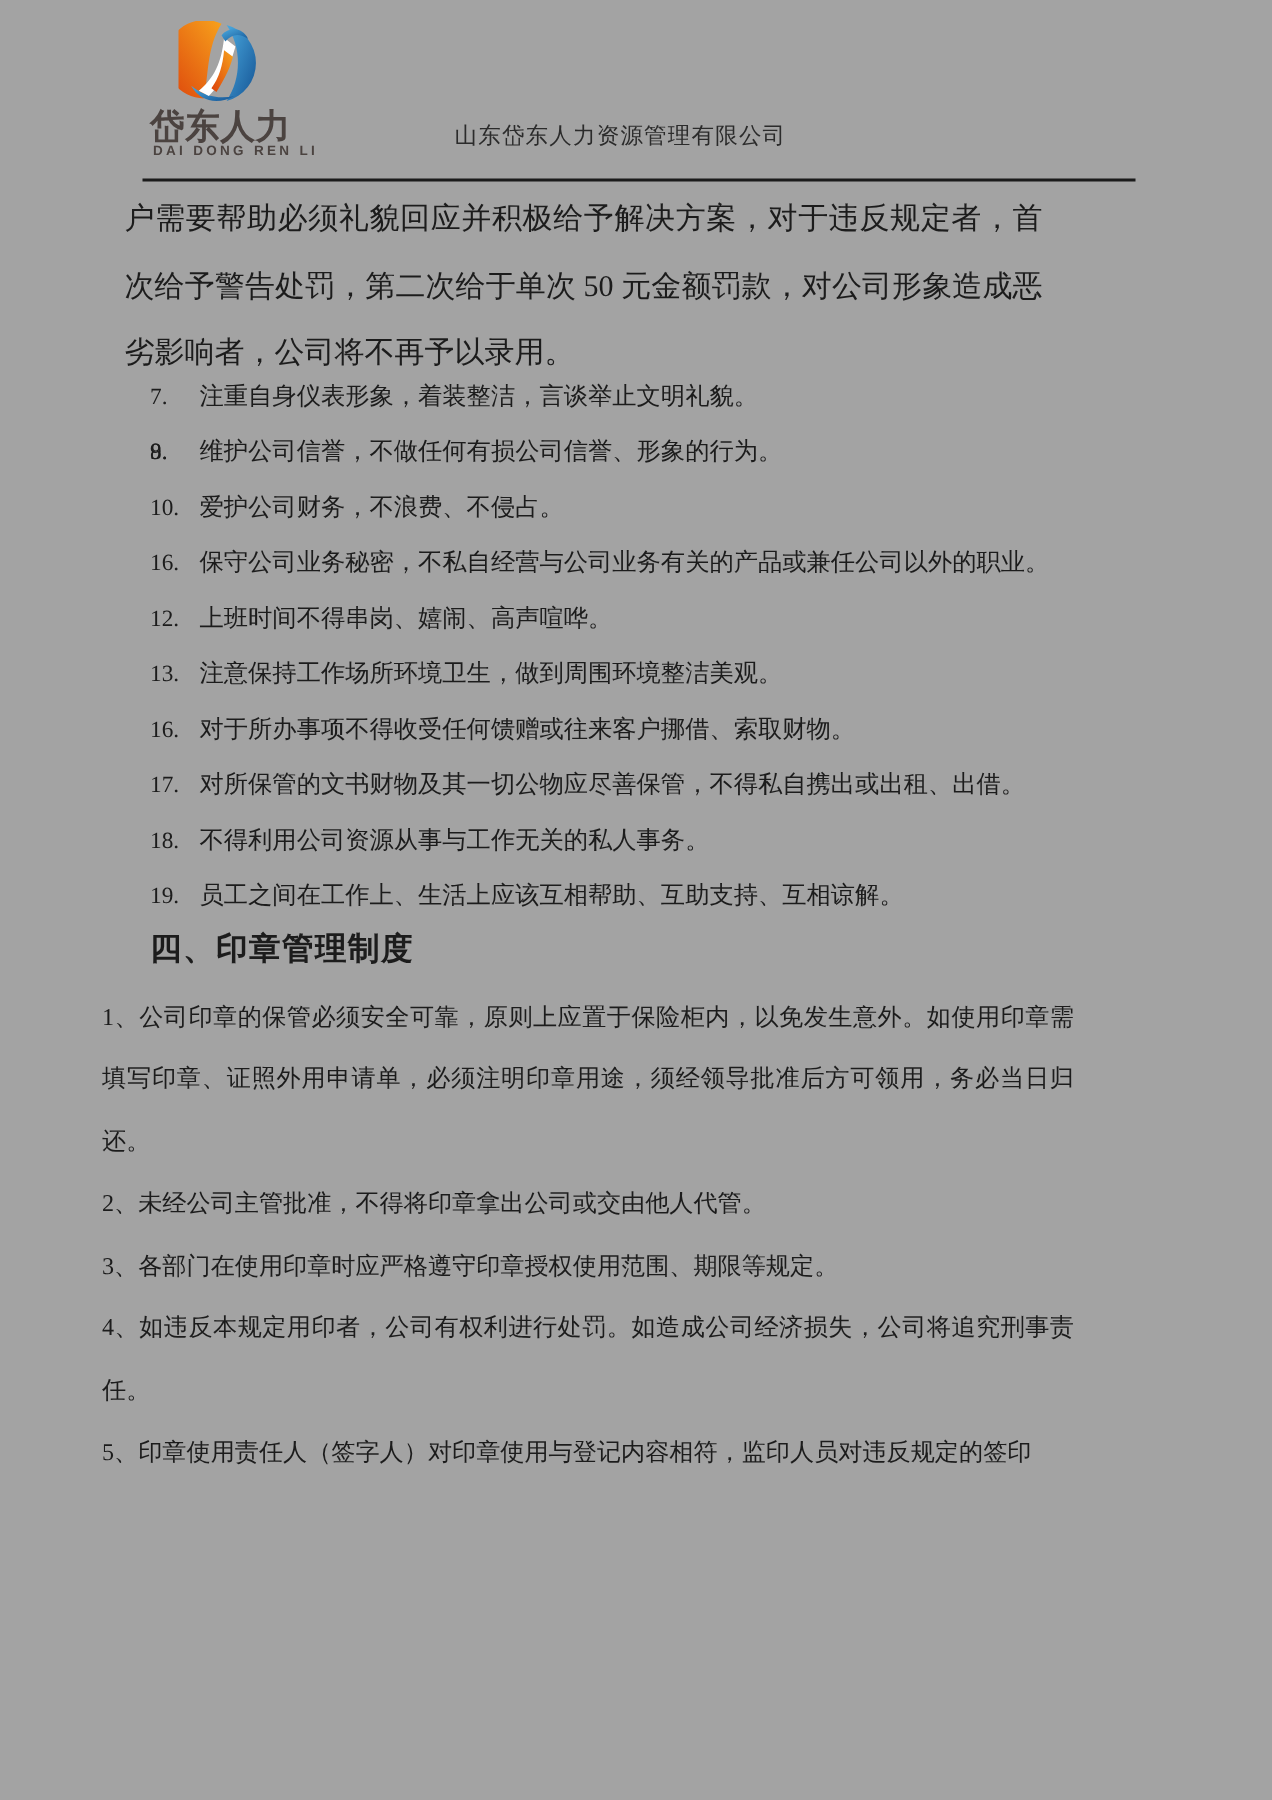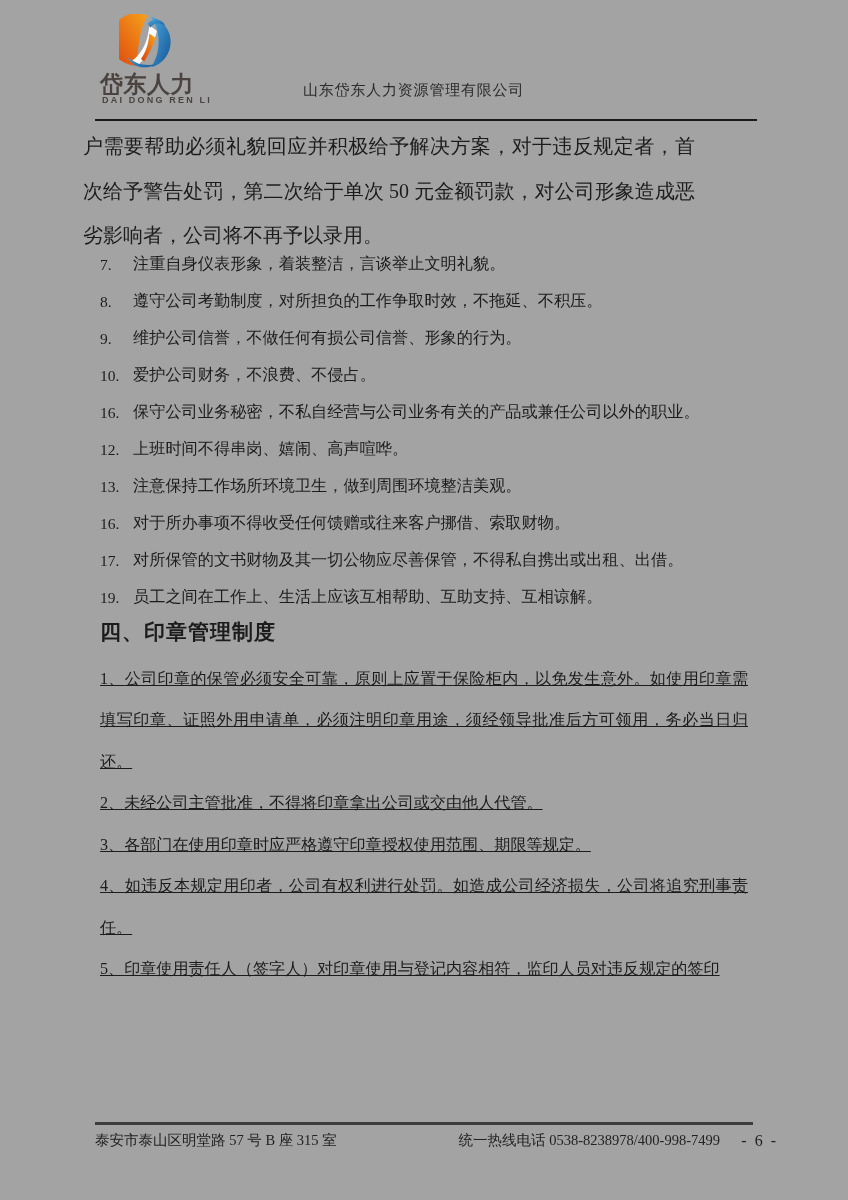--- a/index.html
+++ b/index.html
@@ -35,21 +35,21 @@
   
   .content { position: relative; }
   .intro {
     margin: 3px 0 0 83px; width: 612px;
     font-size: 20px; line-height: 44.5px; text-align: justify;
   }
   .rules { list-style: none; margin: -12px 0 0 100px; padding: 0; width: 648px; }
   .rules li { position: relative; padding-left: 33px; line-height: 37px; font-size: 16.2px; white-space: nowrap; }
   .rules .num { position: absolute; left: 0; top: 0; font-size: 15.5px; }
   .section-title { margin: 2px 0 12px 100px; font-size: 21px; font-weight: bold; letter-spacing: 1px; }
-  .seal-p { margin: 0 0 0 100px; width: 648px; font-size: 16.1px; line-height: 41.5px; text-align: justify; text-decoration: underline; }
+  .seal-p { margin: 0 0 0 68px; width: 648px; font-size: 16.1px; line-height: 41.5px; text-align: justify; }
   
   .footer { position: absolute; left: 0; top: 1122px; width: 100%; height: 60px; }
   .footer-rule { position: absolute; left: 95px; top: 0; width: 658px; height: 3px; background: #3d3d3d; }
   .footer-row {
     position: absolute; left: 95px; top: 9px; width: 625px;
     display: flex; justify-content: space-between;
     font-size: 14.5px; color: #222;
   }
   .page-num { position: absolute; right: 70px; top: 10px; font-size: 16px; letter-spacing: 2px; color: #222; }
 </style>
@@ -92,21 +92,20 @@
 
     <ol class="rules">
 
         <li>
           <span class="num">7.</span>
           <span class="txt">注重自身仪表形象，着装整洁，言谈举止文明礼貌。</span>
         </li>
 
         <li>
           <span class="num">8.</span>
-          <span class="txt">遵守公司考勤制度，对所担负的工作争取时效，不拖延、不积压。</span>
         </li>
 
         <li>
           <span class="num">9.</span>
           <span class="txt">维护公司信誉，不做任何有损公司信誉、形象的行为。</span>
         </li>
 
         <li>
           <span class="num">10.</span>
           <span class="txt">爱护公司财务，不浪费、不侵占。</span>
@@ -132,20 +131,24 @@
         <li>
           <span class="num">16.</span>
           <span class="txt">对于所办事项不得收受任何馈赠或往来客户挪借、索取财物。</span>
         </li>
 
         <li>
           <span class="num">17.</span>
           <span class="txt">对所保管的文书财物及其一切公物应尽善保管，不得私自携出或出租、出借。</span>
         </li>
 
+        <li>
+          <span class="num">18.</span>
+          <span class="txt">不得利用公司资源从事与工作无关的私人事务。</span>
+        </li>
 
         <li>
           <span class="num">19.</span>
           <span class="txt">员工之间在工作上、生活上应该互相帮助、互助支持、互相谅解。</span>
         </li>
       </ol>
 
     <h2 class="section-title">四、印章管理制度</h2>
 
     <div class="seal">
@@ -155,22 +158,14 @@
         <p class="seal-p"><span>2、</span><span>未经公司主管批准，不得将印章拿出公司或交由他人代管。</span></p>
 
         <p class="seal-p"><span>3、</span><span>各部门在使用印章时应严格遵守印章授权使用范围、期限等规定。</span></p>
 
         <p class="seal-p"><span>4、</span><span>如违反本规定用印者，公司有权利进行处罚。如造成公司经济损失，公司将追究刑事责任。</span></p>
 
         <p class="seal-p"><span>5、</span><span>印章使用责任人（签字人）对印章使用与登记内容相符，监印人员对违反规定的签印</span></p>
       </div>
   </main>
 
-  <footer class="footer">
-    <div class="footer-rule"></div>
-    <div class="footer-row">
-      <span>泰安市泰山区明堂路 57 号 B 座 315 室</span>
-      <span>统一热线电话 0538-8238978/400-998-7499</span>
-    </div>
-    <div class="page-num">- 6 -</div>
-  </footer>
 
 </div>
 
 </body></html>

